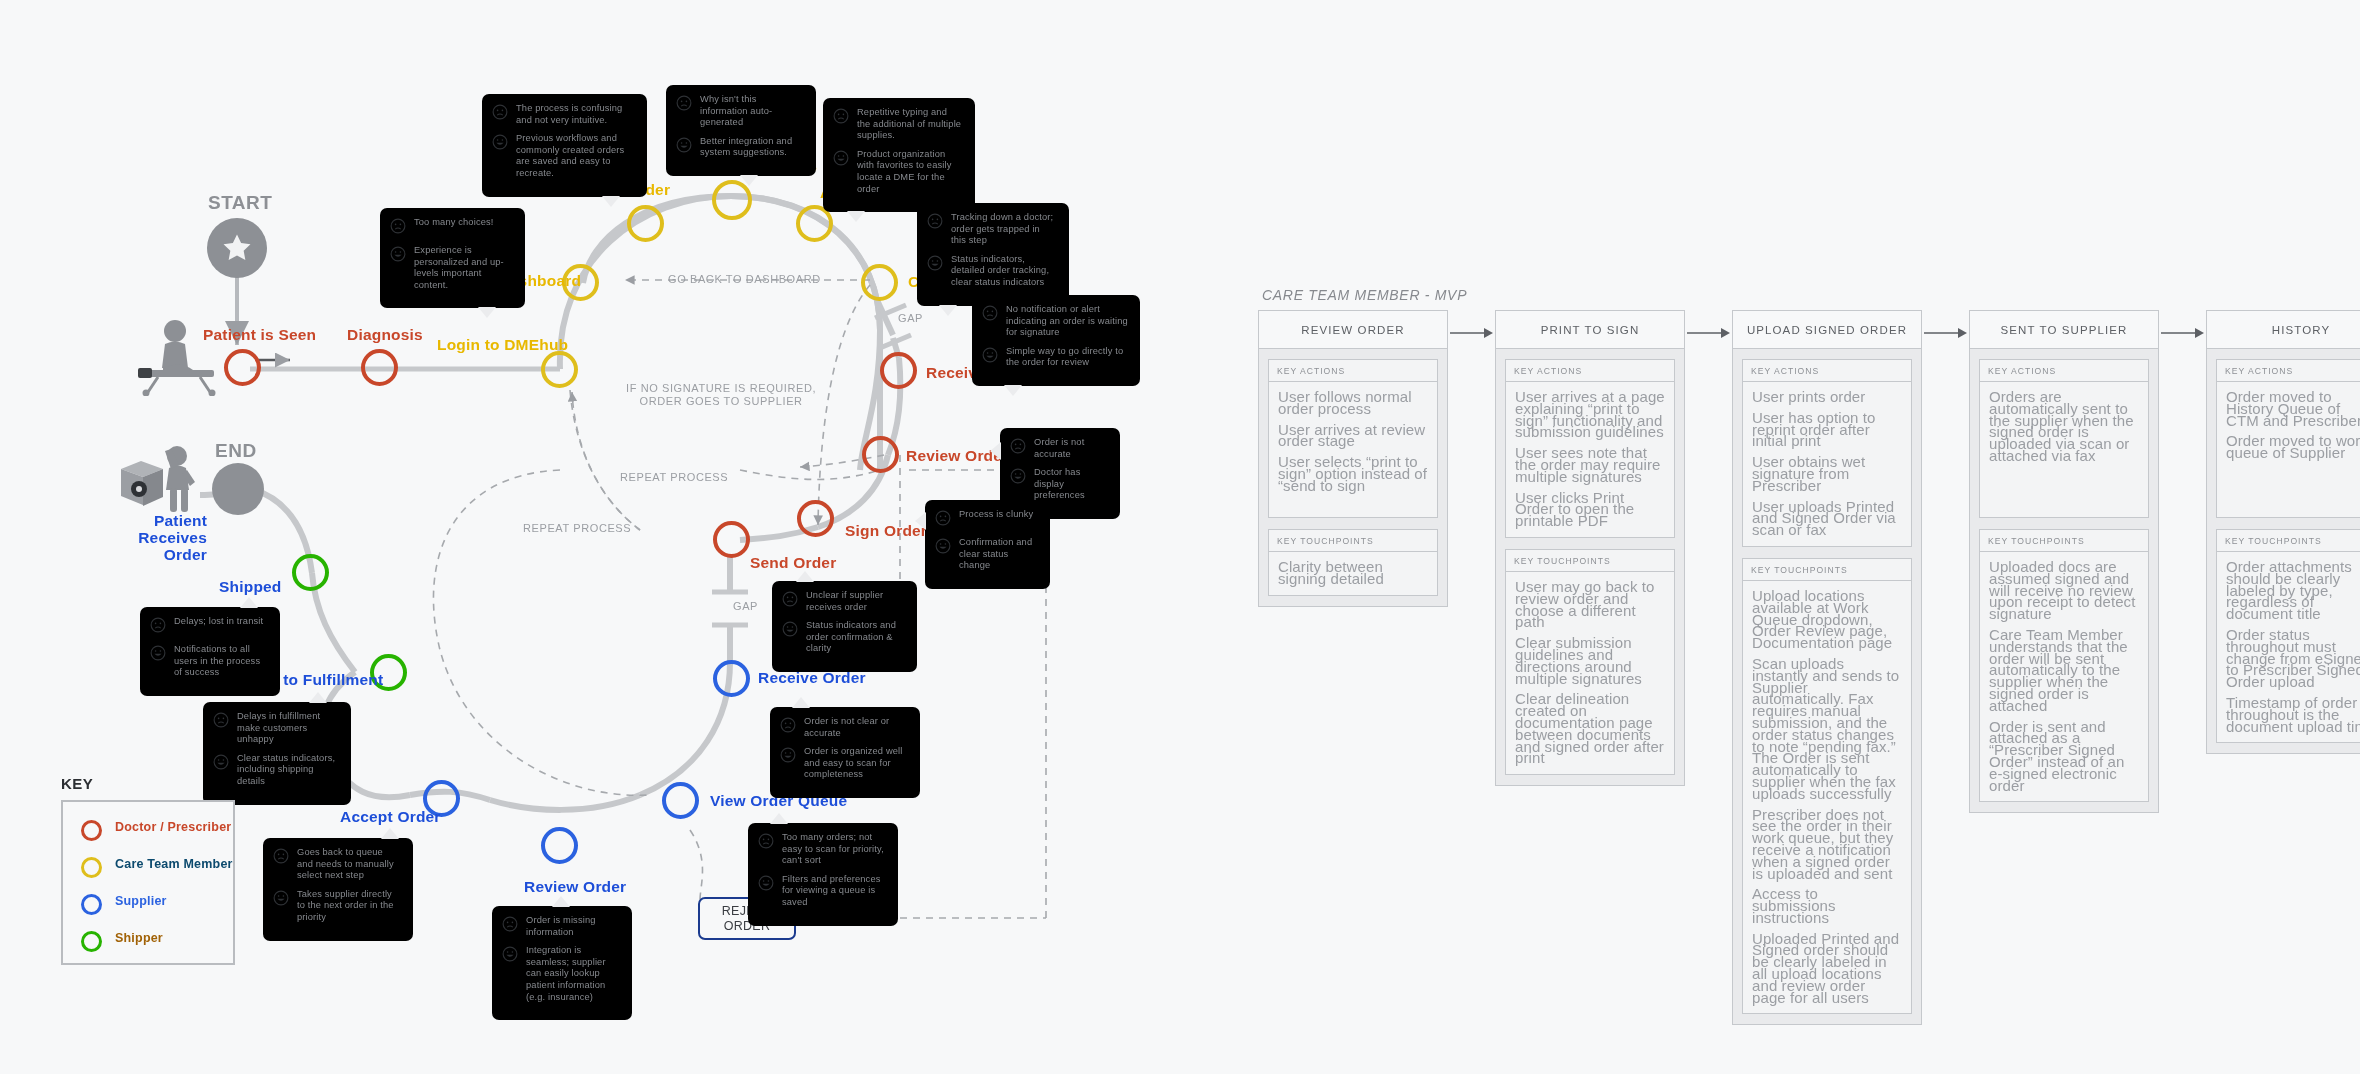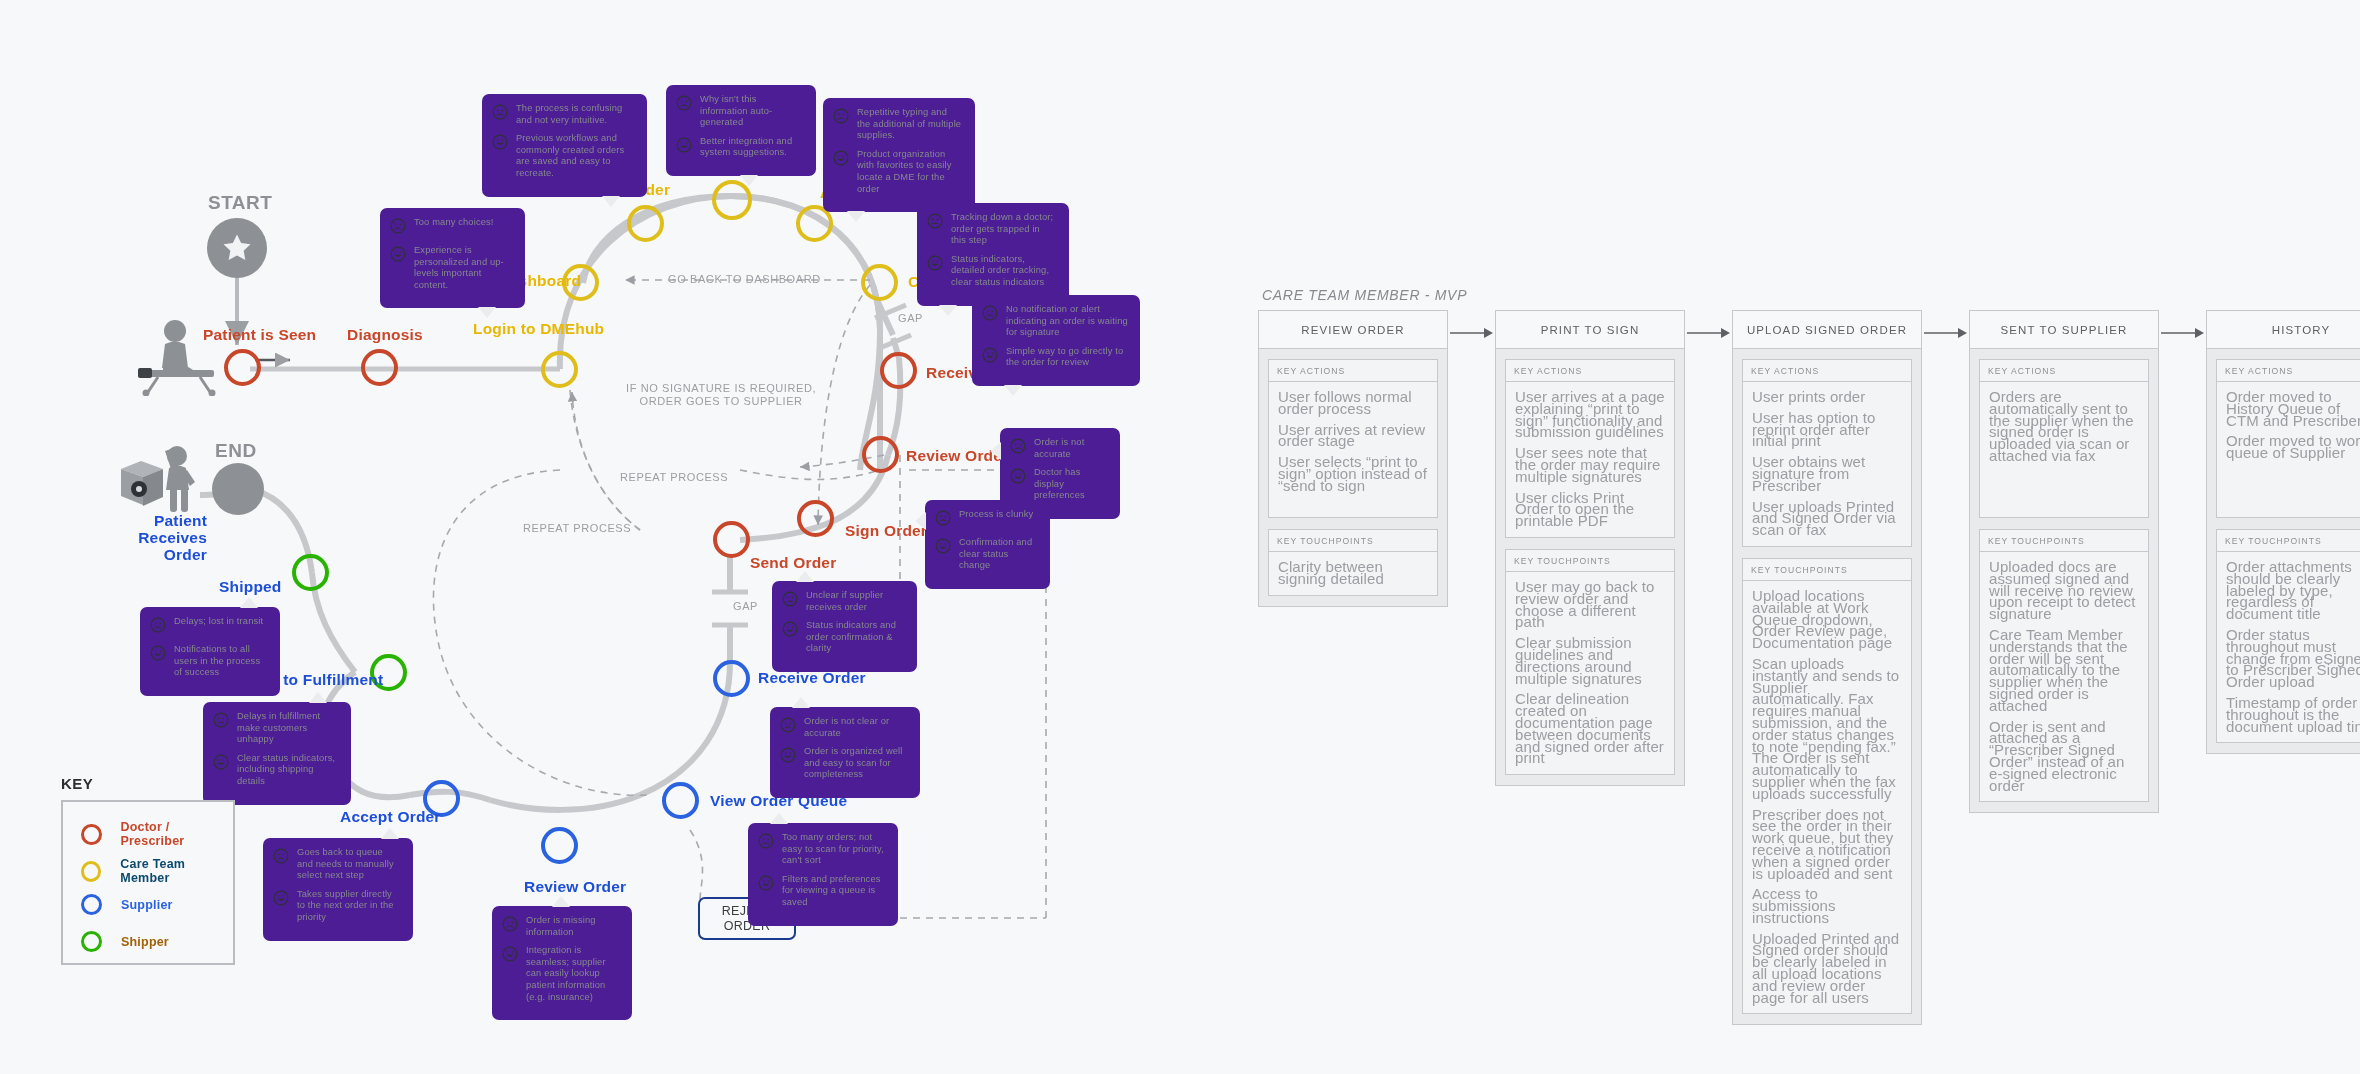--- a/index.html
+++ b/index.html
@@ -32,21 +32,21 @@
   }
   .stage-text.two { line-height:13px; }
 
   .big-grey {
     position:absolute; color:#8d9095; font-weight:bold;
     font-size:19px; letter-spacing:.5px;
   }
 
   
   .callout {
-    position:absolute; background:#4c1d95; border-radius:7px;
+    position:absolute; background:#000000; border-radius:7px;
     padding:9px 12px 10px 10px;
   }
   .callout .tail {
     position:absolute; width:0; height:0;
     border-left:9px solid transparent; border-right:9px solid transparent;
     border-top:11px solid #ebecee;
   }
   .callout .tail.up {
     border-top:none; border-bottom:11px solid #ebecee;
   }
@@ -65,21 +65,21 @@
   
   #key-title {
     position:absolute; left:61px; top:775px;
     font-weight:bold; font-size:15px; color:#2c2f33; letter-spacing:.4px;
   }
   #key-box {
     position:absolute; left:61px; top:800px; width:174px; height:165px;
     border:2px solid #b9bcc0; background:#f7f8f9;
   }
   .key-row {
-    position:absolute; display:flex; align-items:center; gap:19px; left:18px;
+    position:absolute; display:flex; align-items:flex-start; gap:13px; left:18px;
   }
   .key-ring { width:21px; height:21px; border-radius:50%; border:3.2px solid; }
   .key-lbl { font-weight:bold; font-size:12.5px; letter-spacing:.2px; }
 
   
   #reject-order {
     position:absolute; left:698px; top:897px; width:98px; height:43px;
     border:2.2px solid #1b3b8f; border-radius:7px; background:#f7f8f9;
     display:flex; align-items:center; justify-content:center; text-align:center;
     color:#3a3d42; font-size:12.5px; line-height:14.5px; letter-spacing:.3px;
@@ -241,21 +241,21 @@
     <div class="abs" style="left:713px; top:521px; width:37px; height:37px; border-radius:50%; border:4.4px solid #c8472a;"></div>
     <div class="abs" style="left:713px; top:660px; width:37px; height:37px; border-radius:50%; border:4.4px solid #2b62e0;"></div>
     <div class="abs" style="left:662px; top:782px; width:37px; height:37px; border-radius:50%; border:4.4px solid #2b62e0;"></div>
     <div class="abs" style="left:541px; top:827px; width:37px; height:37px; border-radius:50%; border:4.4px solid #2b62e0;"></div>
     <div class="abs" style="left:423px; top:780px; width:37px; height:37px; border-radius:50%; border:4.4px solid #2b62e0;"></div>
     <div class="abs" style="left:370px; top:654px; width:37px; height:37px; border-radius:50%; border:4.4px solid #27b300;"></div>
     <div class="abs" style="left:292px; top:554px; width:37px; height:37px; border-radius:50%; border:4.4px solid #27b300;"></div>
 
     <div class="node-label lbl-red" style="left:203px; top:326px;">Patient is Seen</div>
     <div class="node-label lbl-red" style="left:347px; top:326px;">Diagnosis</div>
-    <div class="node-label lbl-yellow" style="left:437px; top:320px;margin-left:36px;">Login to DMEhub</div>
+    <div class="node-label lbl-yellow" style="left:437px; top:336px;">Login to DMEhub</div>
     <div class="node-label lbl-yellow" style="left:458px; top:272px;">View Dashboard</div>
     <div class="node-label lbl-yellow" style="left:536px; top:181px;">Create New Order</div>
     <div class="node-label lbl-yellow" style="left:682px; top:157px;">Add Order Details</div>
     <div class="node-label lbl-yellow" style="left:820px; top:184px;">Add Supplies</div>
     <div class="node-label lbl-yellow" style="left:908px; top:273px;">Complete Order</div>
     <div class="node-label lbl-red" style="left:926px; top:364px;">Receive Notification</div>
     <div class="node-label lbl-red" style="left:906px; top:447px;">Review Order</div>
     <div class="node-label lbl-red" style="left:845px; top:522px;">Sign Order</div>
     <div class="node-label lbl-red" style="left:750px; top:554px;">Send Order</div>
     <div class="node-label lbl-blue" style="left:758px; top:669px;">Receive Order</div>

